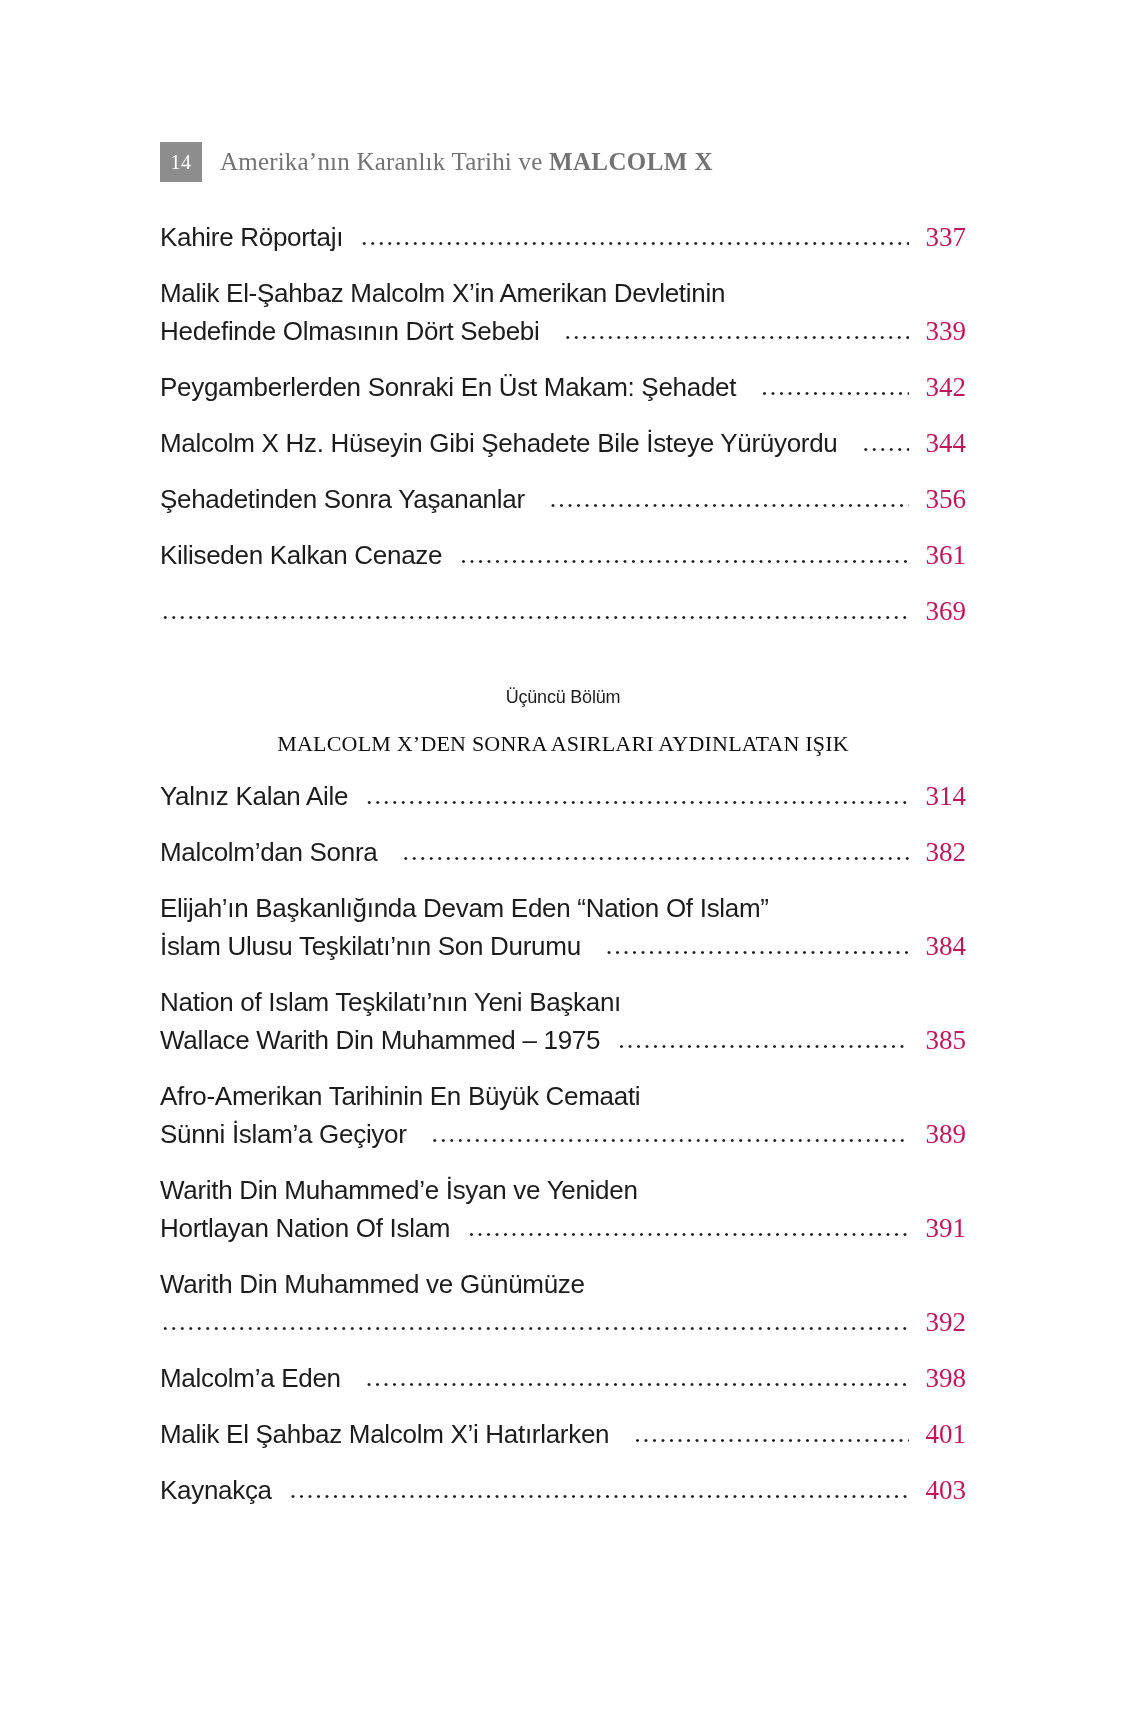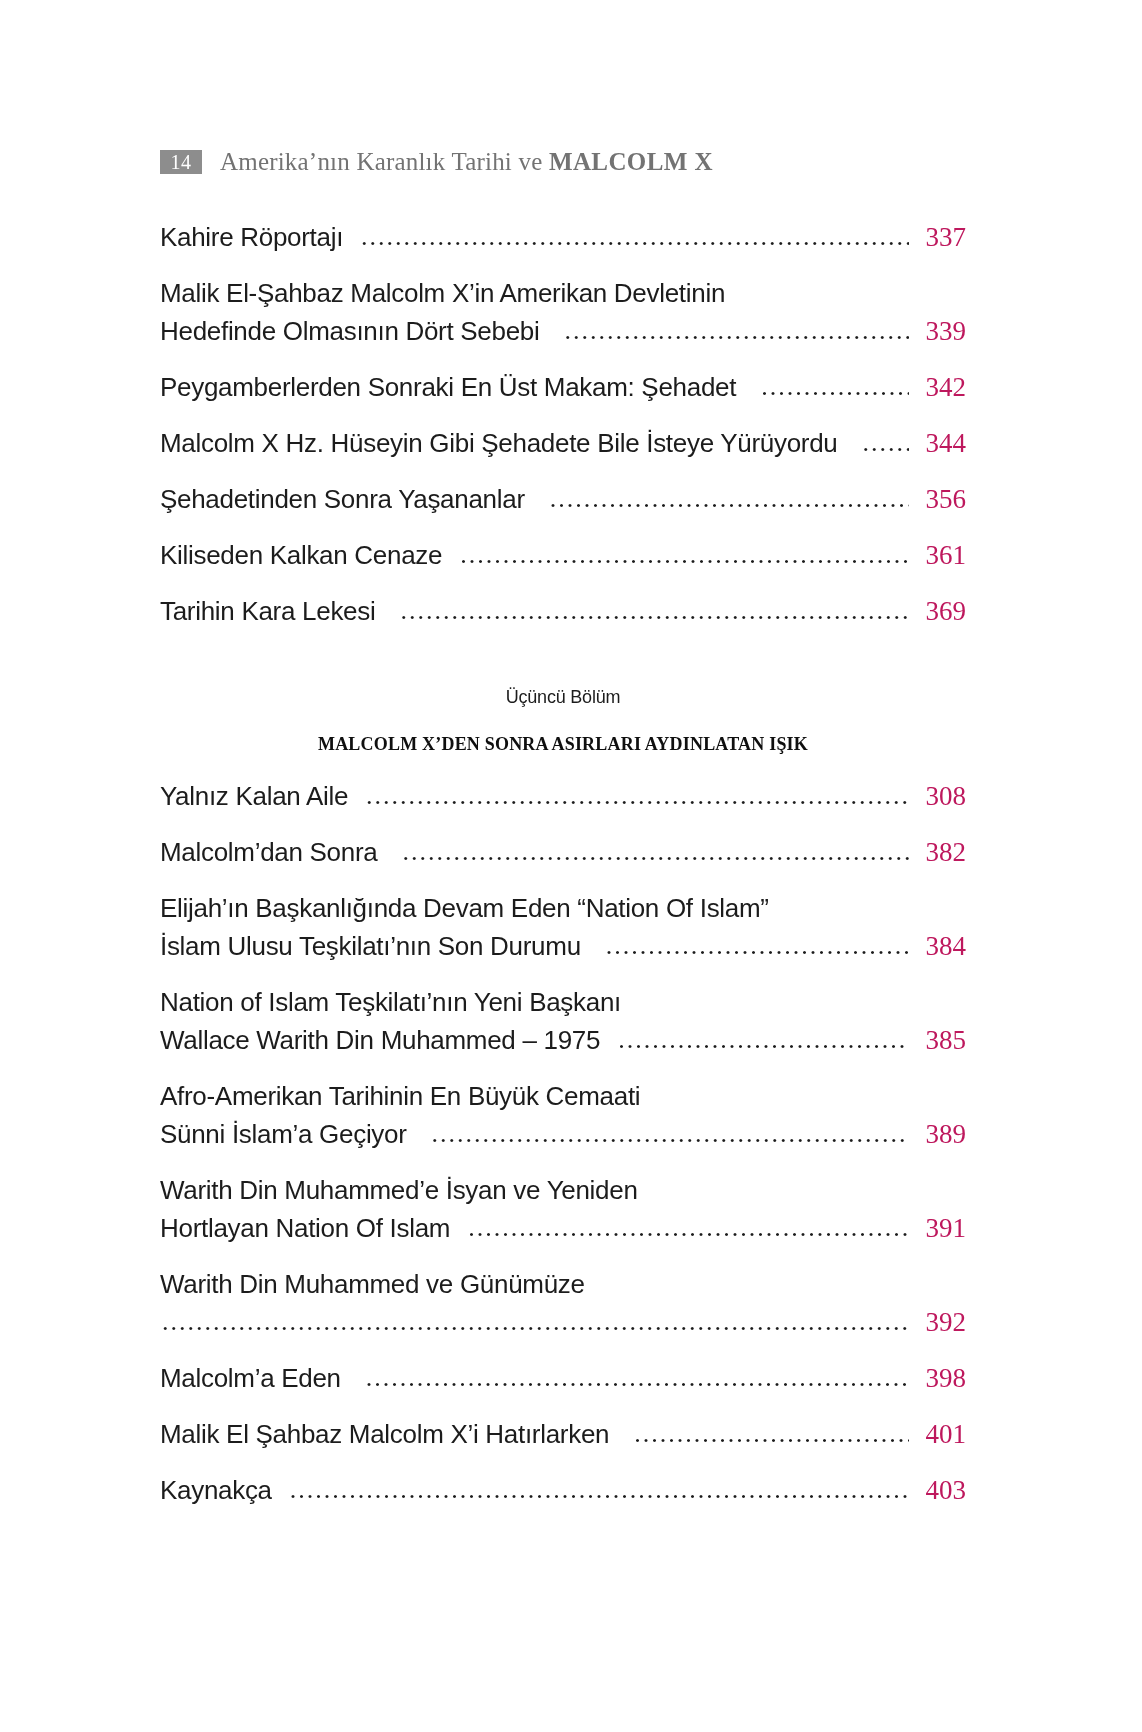--- a/index.html
+++ b/index.html
@@ -29,21 +29,21 @@
   .header {
     position: absolute;
     left: 160px;
     top: 143px;
     display: flex;
     align-items: center;
     height: 38px;
   }
   .folio-box {
     width: 42px;
-    height: 24px;
+    height: 40px;
     background: #8d8d8d;
     display: flex;
     align-items: center;
     justify-content: center;
     margin-right: 18px;
   }
   .folio-num {
     color: #ffffff;
     font-family: "Liberation Serif", "DejaVu Serif", serif;
     font-size: 20px;
@@ -123,22 +123,22 @@
   }
   .section-sub {
     font-family: "Liberation Sans", "DejaVu Sans", sans-serif;
     font-size: 18px;
     line-height: 40px;
     color: #1c1c1c;
     letter-spacing: -0.2px;
   }
   .section-title {
     font-family: "Liberation Serif", "DejaVu Serif", serif;
-    font-weight: bold;
-    font-size: 18px;
+    font-weight: normal;
+    font-size: 22px;
     line-height: 46px;
     letter-spacing: .2px;
     color: #0f0f0f;
     margin-top: 4px;
     margin-bottom: 10px;
     text-align: center;
     white-space: nowrap;
   }
 </style>
 </head>
@@ -195,38 +195,37 @@
         </div>
         <div class="entry">
           <div class="entry-line">
             <span class="txt">Kiliseden Kalkan Cenaze</span>
             <span class="leader">........................................................................................................................</span>
             <span class="pageno">361</span>
           </div>
         </div>
         <div class="entry">
           <div class="entry-line">
-            <span class="txt gap-before-leader">Tarihin Kara Lekesi</span>
             <span class="leader">........................................................................................................................</span>
             <span class="pageno">369</span>
           </div>
         </div>
       </div>
 
     <div class="section-head">
       <div class="section-sub">Üçüncü Bölüm</div>
       <div class="section-title">MALCOLM X’DEN SONRA ASIRLARI AYDINLATAN IŞIK</div>
     </div>
 
     <div id="block2">
         <div class="entry">
           <div class="entry-line">
             <span class="txt">Yalnız Kalan Aile</span>
             <span class="leader">........................................................................................................................</span>
-            <span class="pageno">308</span>
+            <span class="pageno">314</span>
           </div>
         </div>
         <div class="entry">
           <div class="entry-line">
             <span class="txt gap-before-leader">Malcolm’dan Sonra</span>
             <span class="leader">........................................................................................................................</span>
             <span class="pageno">382</span>
           </div>
         </div>
         <div class="entry">

